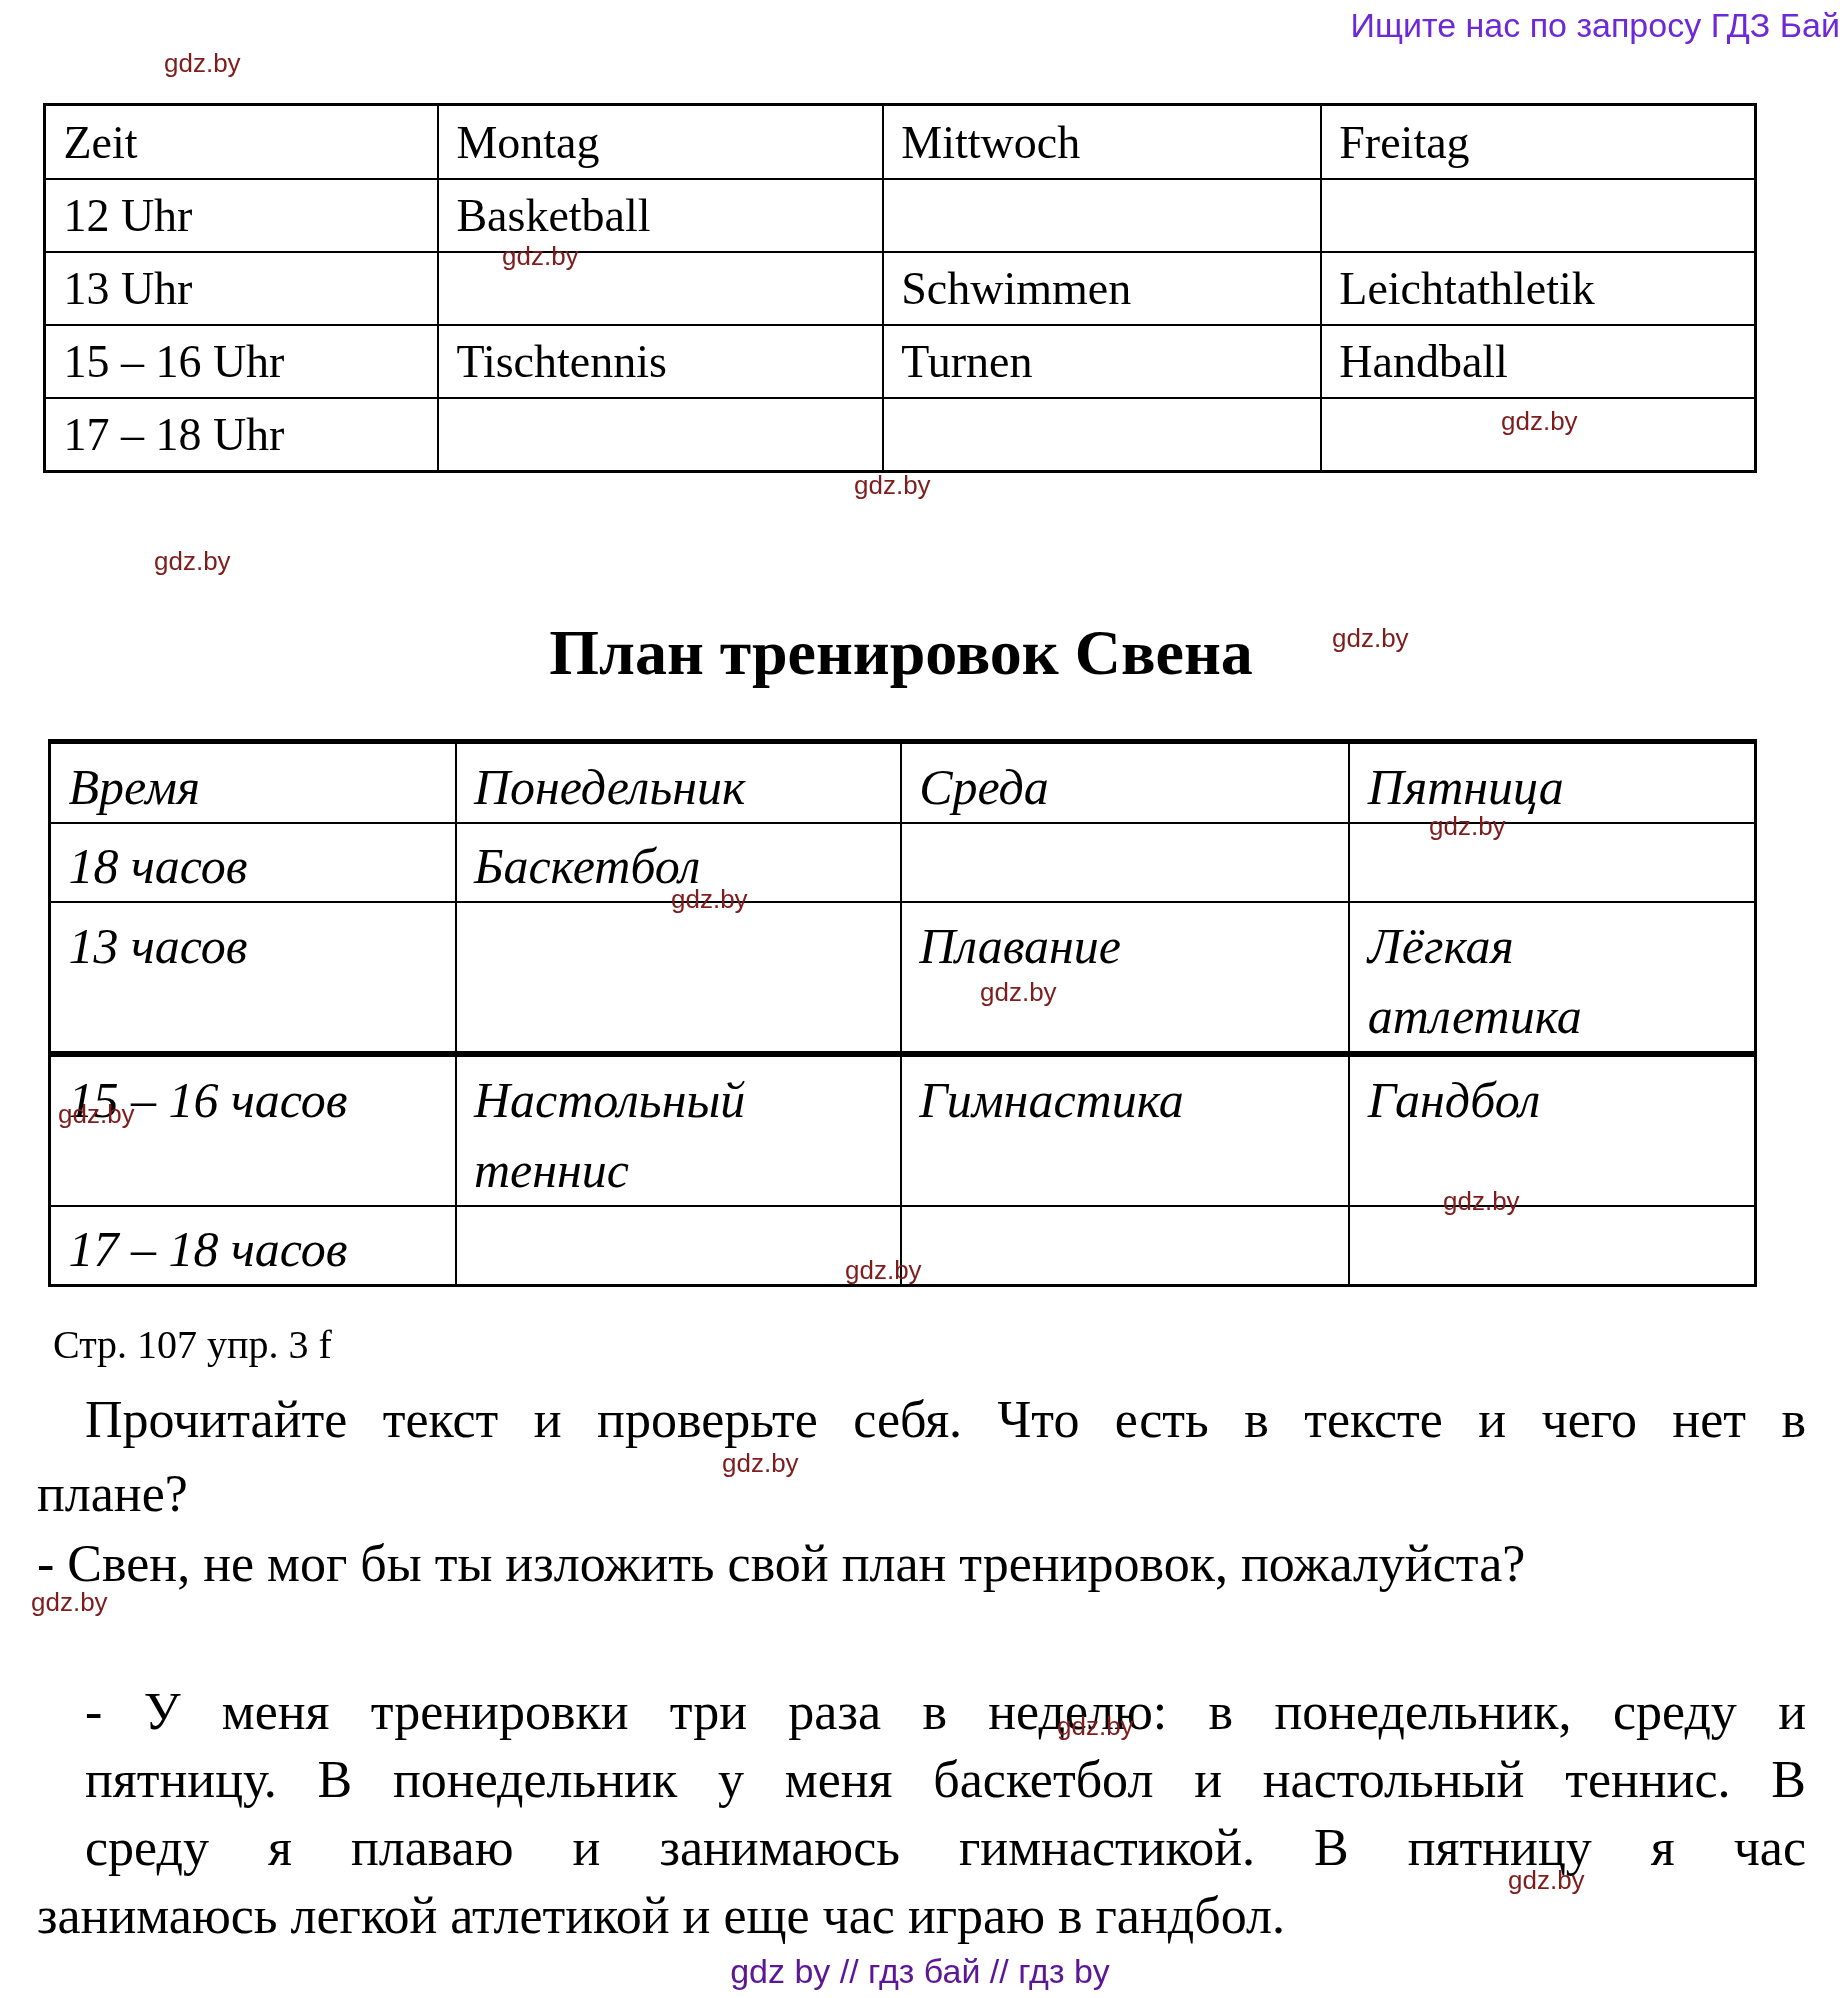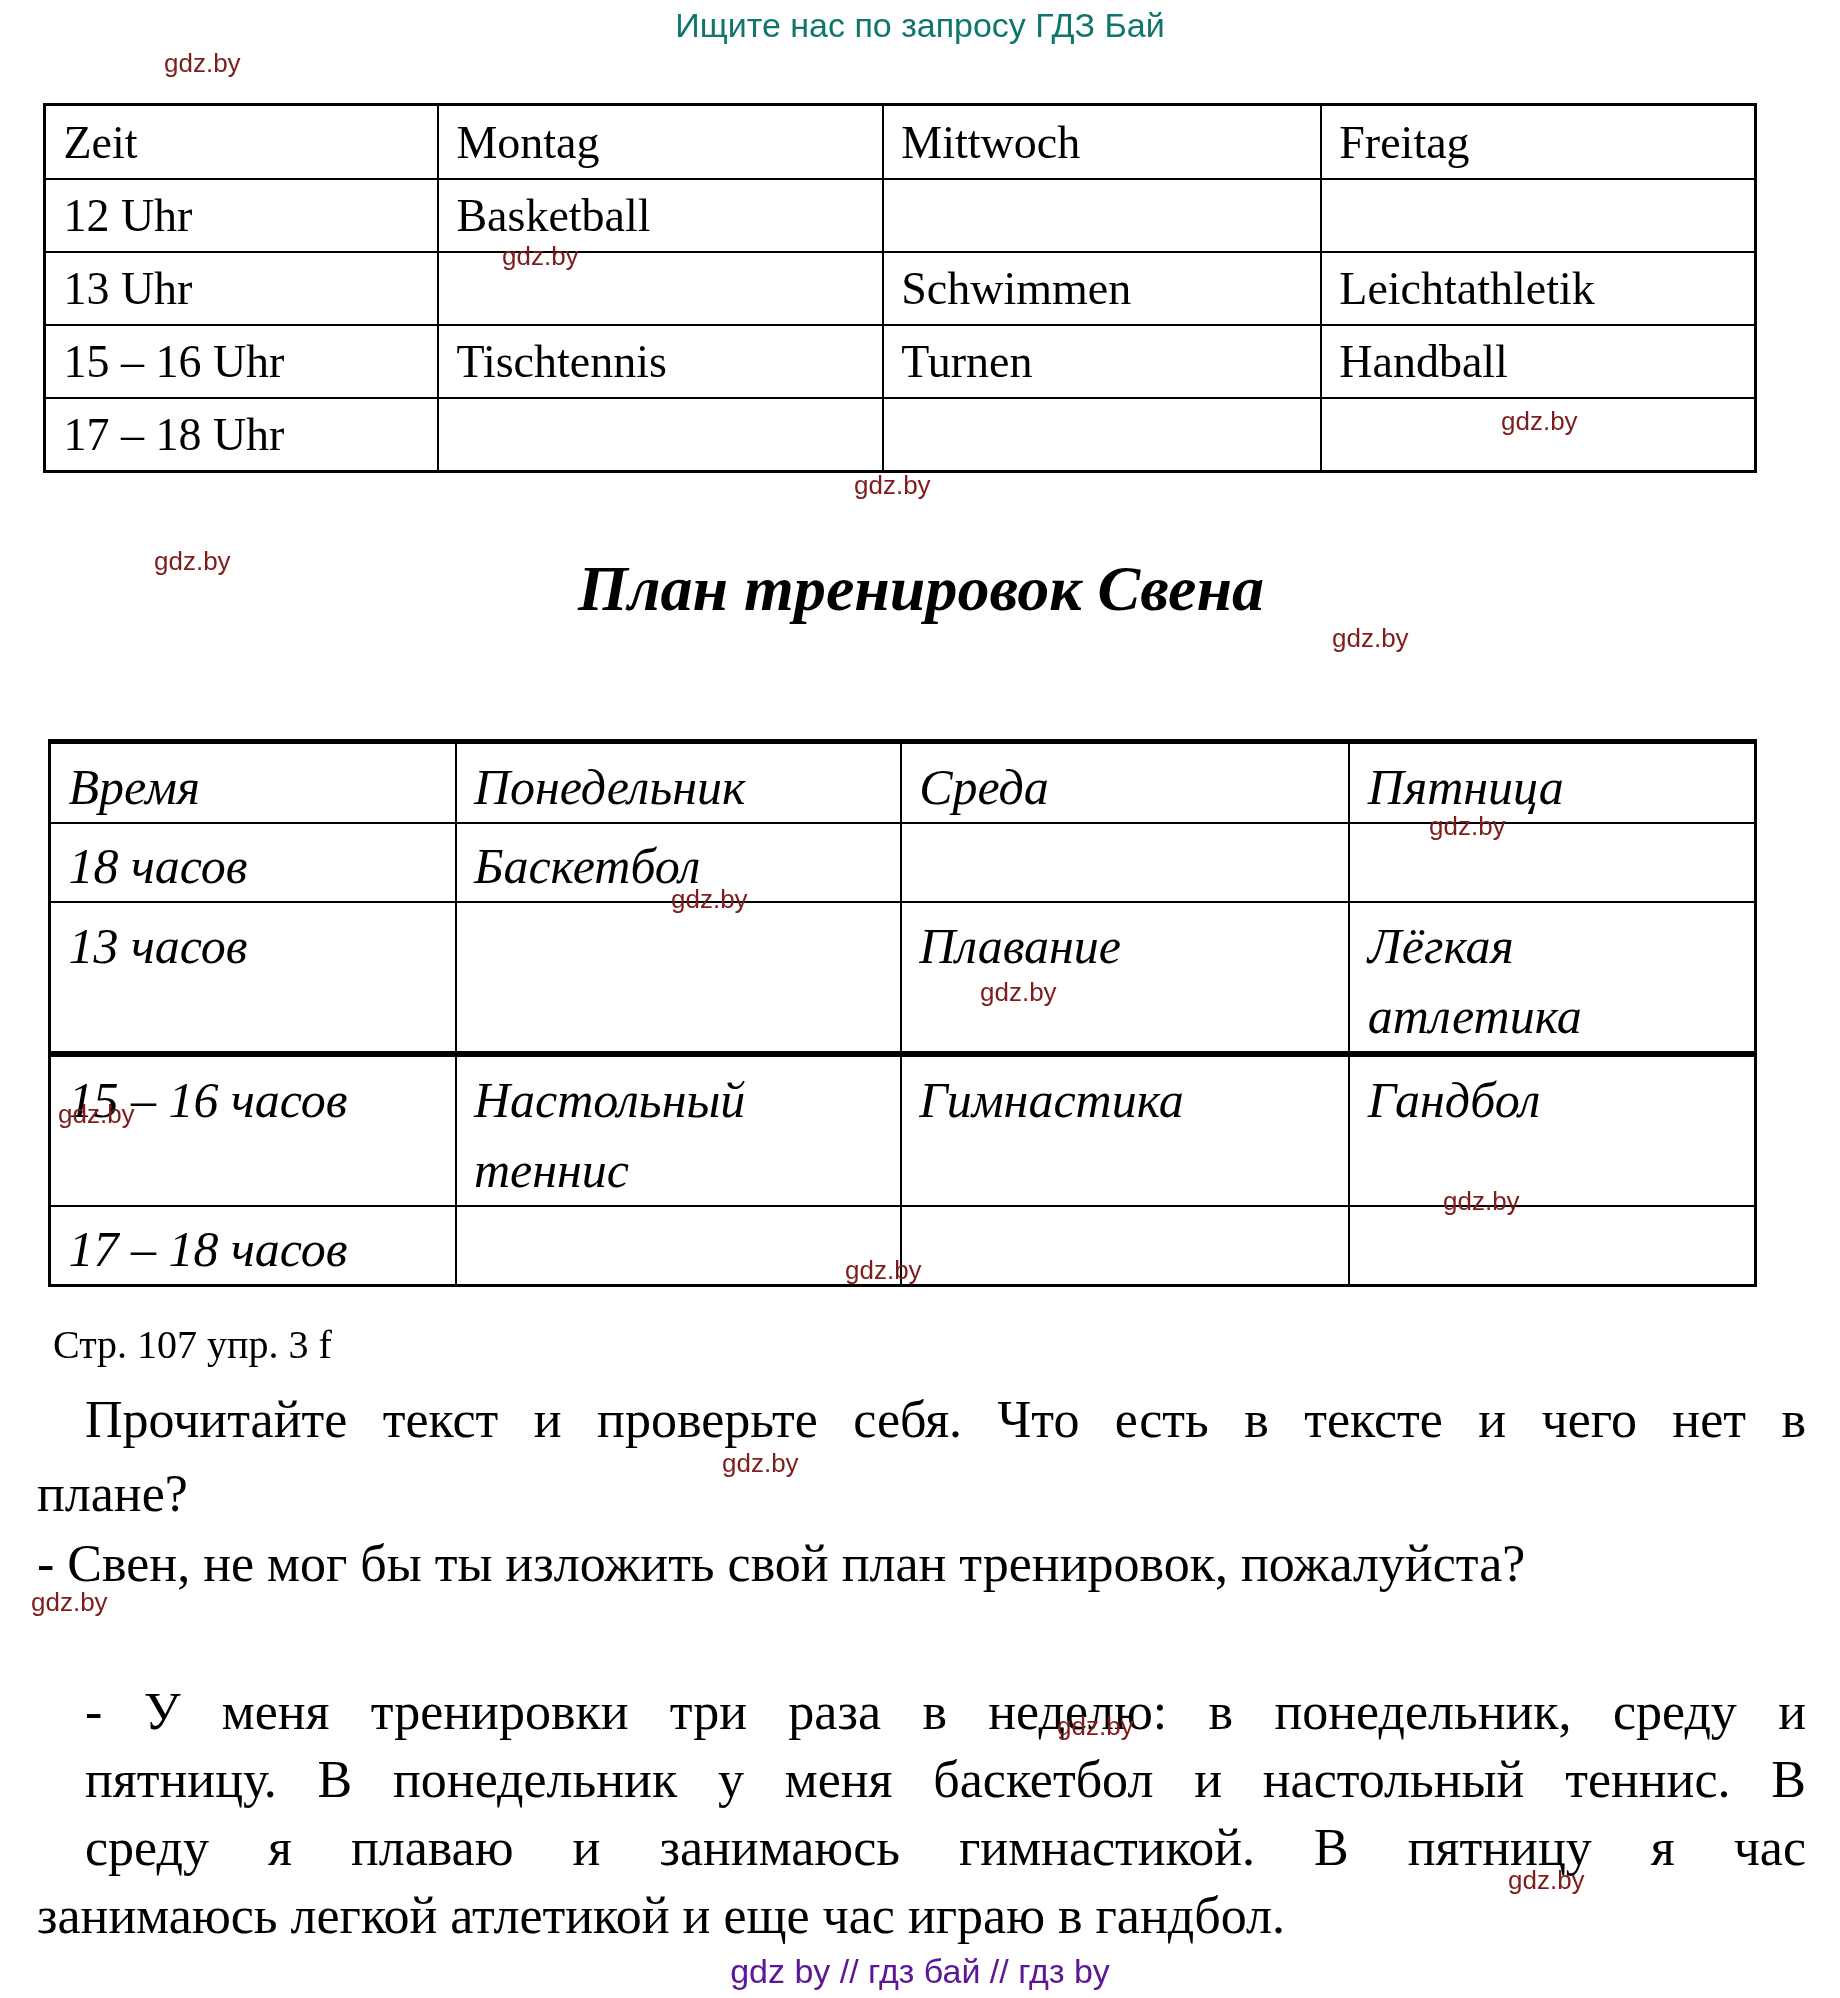--- a/index.html
+++ b/index.html
@@ -3,46 +3,46 @@
 <meta charset="utf-8">
 <style>
   html,body { margin:0; padding:0; background:#ffffff; }
   .page {
     position:relative; width:1840px; height:1999px;
     background:#ffffff; overflow:hidden;
     font-family:"Liberation Serif", serif; color:#000;
   }
   .promo {
     position:absolute; top:5.8px; left:0; width:100%;
-    text-align:center;
+    text-align:right;
     font-family:"Liberation Sans", sans-serif;
-    font-size:34px; color:#0f766e;
+    font-size:34px; color:#6d28d9;
   }
   table { border-collapse:collapse; table-layout:fixed; position:absolute; }
   td { overflow:hidden; }
 
   .t1 { left:43px; top:103px; width:1714px; border:3.9px solid #000; }
   .t1 td {
     border:2.9px solid #000; font-size:46px;
     padding:0 7.7px 0 17.4px; height:71px; vertical-align:middle;
   }
   .t1 tr.hdr td { height:72px; }
 
   .t2 { left:48px; top:739px; width:1709px; border:3.9px solid #000; border-top-width:5.8px; }
   .t2 td {
     border:2.9px solid #000; font-size:50px; font-style:italic;
     padding:7.7px 7.7px 0 17.4px; vertical-align:top; line-height:1.4;
     white-space:pre-line;
   }
   .t2 tr.thickrow td { border-top-width:6.8px; }
 
   .title2 {
-    position:absolute; top:552px; left:0; width:1802px;
+    position:absolute; top:616px; left:0; width:1802px;
     text-align:center; font-size:64px;
-    font-weight:bold; font-style:italic;margin-left:20px;
+    font-weight:bold; 
   }
 
   .ref { position:absolute; left:53px; top:1321px; font-size:40px; }
 
   .block { position:absolute; left:37px; width:1769px; font-size:52px; }
   .block .jline { text-align:justify; text-align-last:justify;margin-left:48px; }
   .block .pline { text-align:left; }
   .task  { top:1383px; line-height:74px; }
   .sven  { top:1527px; line-height:74px; }
   .para  { top:1678px; line-height:68px; }

